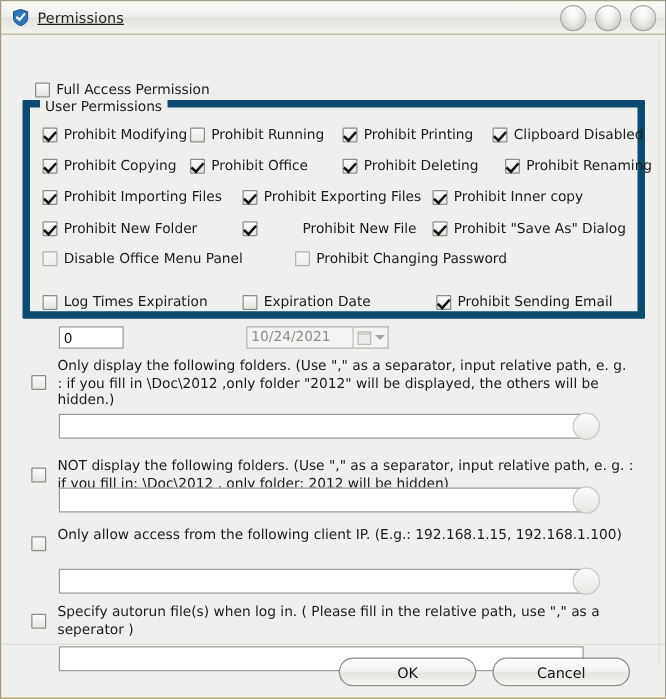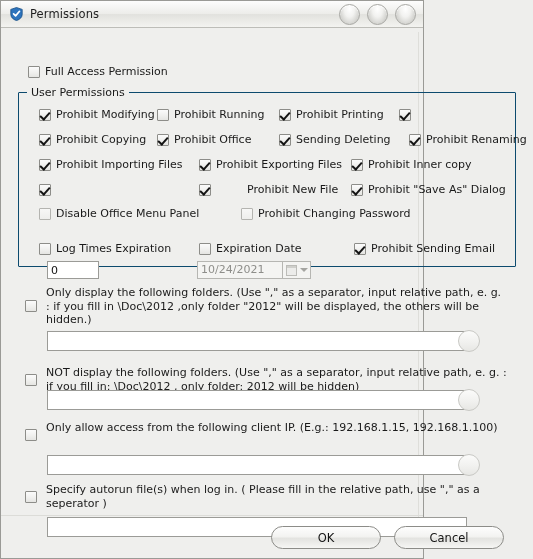--- a/index.html
+++ b/index.html
@@ -13,26 +13,27 @@
     font-size: 11px;
     color: #1a1a1a;
     background: #eeeeec;
     overflow: hidden;
   }
 
   
   .window {
     position: absolute;
     left: 0; top: 0;
-    width: 424px; height: 559px;
+    width: 533px; height: 559px;
     box-sizing: border-box;
     border: 1px solid #9a9a96;
     background: #eab308;
     display: flex;
     flex-direction: column;
+    text-decoration: underline;
   }
 
   
   .titlebar {
     height: 26px;
     flex: 0 0 26px;
     background: linear-gradient(to bottom, #fdfdfd 0%, #ededea 48%, #e2e2de 52%, #f3f3f0 100%);
     border-bottom: 1px solid #bdbdb8;
     display: flex;
     align-items: center;
@@ -116,41 +117,40 @@
 
   
   .full-access {
     position: absolute;
     left: 27px; top: 38px;
   }
 
   
   .groupbox {
     position: absolute;
-    left: 17px; top: 64px;
+    left: 17px; top: 52px;
     width: 498px; height: 175px;
     box-sizing: border-box;
-    border: 1px solid #0c4a6e;
+    border: 6px solid #0c4a6e;
     border-radius: 1px;
   }
   .group-title {
     position: absolute;
     left: 8px; top: -7px;
     background: #efefed;
     padding: 0 4px;
     font-size: 11px;
     color: #1a1a1a;
   }
 
   .grid-cb {
     position: absolute;
     display: flex;
     align-items: flex-start;
     gap: 5px;
-    margin-left: 10px;
   }
 
   
   .num-input {
     position: absolute;
     left: 46px; top: 233px;
     width: 52px; height: 18px;
     box-sizing: border-box;
     border: 1px solid #9b9b97;
     background: #ffffff;
@@ -300,51 +300,53 @@
           <div class="grid-cb" style="left: 128px; top: 16px;">
             <span class="cb"></span>
             <span class="lbl">Prohibit Running</span>
           </div>
           <div class="grid-cb" style="left: 250px; top: 16px;">
             <span class="cb checked"></span>
             <span class="lbl">Prohibit Printing</span>
           </div>
           <div class="grid-cb" style="left: 370px; top: 16px;">
             <span class="cb checked"></span>
+            <span class="lbl">Clipboard Disabled</span>
           </div>
           <div class="grid-cb" style="left: 10px; top: 41px;">
             <span class="cb checked"></span>
             <span class="lbl">Prohibit Copying</span>
           </div>
           <div class="grid-cb" style="left: 128px; top: 41px;">
             <span class="cb checked"></span>
             <span class="lbl">Prohibit Office</span>
           </div>
           <div class="grid-cb" style="left: 250px; top: 41px;">
             <span class="cb checked"></span>
-            <span class="lbl">Sending Deleting</span>
+            <span class="lbl">Prohibit Deleting</span>
           </div>
           <div class="grid-cb" style="left: 370px; top: 41px; padding-left: 10px;">
             <span class="cb checked"></span>
             <span class="lbl">Prohibit Renaming</span>
           </div>
           <div class="grid-cb" style="left: 10px; top: 66px;">
             <span class="cb checked"></span>
             <span class="lbl">Prohibit Importing Files</span>
           </div>
           <div class="grid-cb" style="left: 170px; top: 66px;">
             <span class="cb checked"></span>
             <span class="lbl">Prohibit Exporting Files</span>
           </div>
           <div class="grid-cb" style="left: 322px; top: 66px;">
             <span class="cb checked"></span>
             <span class="lbl">Prohibit Inner copy</span>
           </div>
           <div class="grid-cb" style="left: 10px; top: 91px;">
             <span class="cb checked"></span>
+            <span class="lbl">Prohibit New Folder</span>
           </div>
           <div class="grid-cb" style="left: 170px; top: 91px; gap: 36px;">
             <span class="cb checked"></span>
             <span class="lbl">Prohibit New File</span>
           </div>
           <div class="grid-cb" style="left: 322px; top: 91px;">
             <span class="cb checked"></span>
             <span class="lbl">Prohibit "Save As" Dialog</span>
           </div>
         </div>

